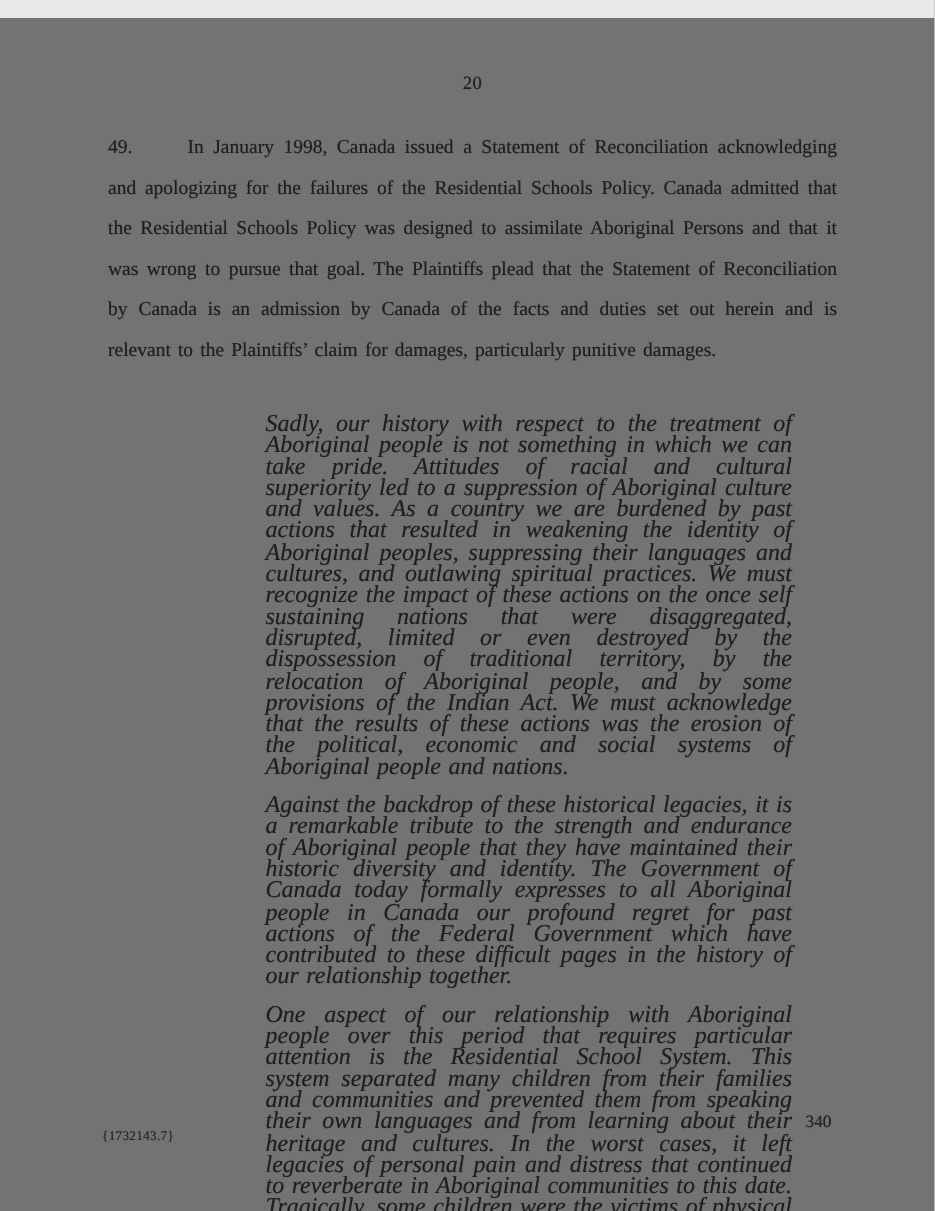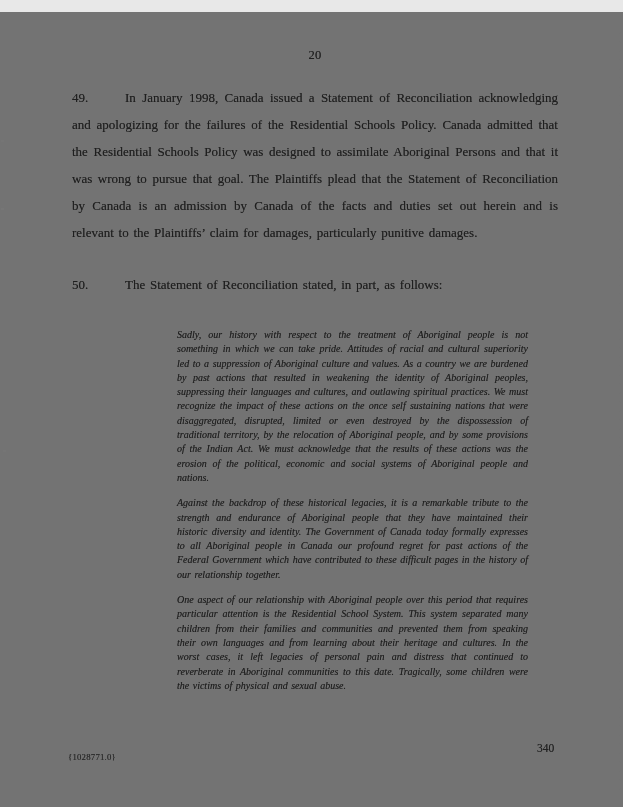--- a/index.html
+++ b/index.html
@@ -44,21 +44,21 @@
     display: inline-block;
     width: 53px;
   }
   .quote {
     margin: 30px 0 0 105px;
     width: 351px;
   }
   .quote-para {
     margin: 0 0 11px 0;
     font-style: italic;
-    font-size: 10px;
+    font-size: 16px;
     line-height: 14.3px;
     text-align: justify;
     word-spacing: 1px;
   }
   .footer-ref {
     position: absolute;
     left: 68px;
     top: 740px;
     font-size: 8.8px;
     letter-spacing: 0.2px;
@@ -113,29 +113,28 @@
 </style>
 </head>
 <body>
 
 <div class="page">
 
   <div class="page-num-top">20</div>
 
   <p class="body-para first"><span class="para-num">49.</span><span>In January 1998, Canada issued a Statement of Reconciliation acknowledging and apologizing for the failures of the Residential Schools Policy.  Canada admitted that the Residential Schools Policy was designed to assimilate Aboriginal Persons and that it was wrong to pursue that goal.  The Plaintiffs plead that the Statement of Reconciliation by Canada is an admission by Canada of the facts and duties set out herein and is relevant to the Plaintiffs’ claim for damages, particularly punitive damages.</span></p>
 
-  <p class="body-para second"><span class="para-num">50.</span><span>The Statement of Reconciliation stated, in part, as follows:</span></p>
 
   <div class="quote">
     <p class="quote-para">Sadly, our history with respect to the treatment of Aboriginal people is not something in which we can take pride.  Attitudes of racial and cultural superiority led to a suppression of Aboriginal culture and values.  As a country we are burdened by past actions that resulted in weakening the identity of Aboriginal peoples, suppressing their languages and cultures, and outlawing spiritual practices.  We must recognize the impact of these actions on the once self sustaining nations that were disaggregated, disrupted, limited or even destroyed by the dispossession of traditional territory, by the relocation of Aboriginal people, and by some provisions of the Indian Act.  We must acknowledge that the results of these actions was the erosion of the political, economic and social systems of Aboriginal people and nations.</p>
     <p class="quote-para">Against the backdrop of these historical legacies, it is a remarkable tribute to the strength and endurance of Aboriginal people that they have maintained their historic diversity and identity.  The Government of Canada today formally expresses to all Aboriginal people in Canada our profound regret for past actions of the Federal Government which have contributed to these difficult pages in the history of our relationship together.</p>
     <p class="quote-para">One aspect of our relationship with Aboriginal people over this period that requires particular attention is the Residential School System.  This system separated many children from their families and communities and prevented them from speaking their own languages and from learning about their heritage and cultures.  In the worst cases, it left legacies of personal pain and distress that continued to reverberate in Aboriginal communities to this date.  Tragically, some children were the victims of physical and sexual abuse.</p>
   </div>
 
-  <div class="footer-ref">{1028771.0}</div>
+  <div class="footer-ref">{1732143.7}</div>
 
   <div class="footer-page-num">340</div>
 
   <div class="scan-noise-bottom"></div>
   <div class="scan-noise-right"></div>
   <div class="scan-speck"></div>
 
 </div>
 
 </body></html>

